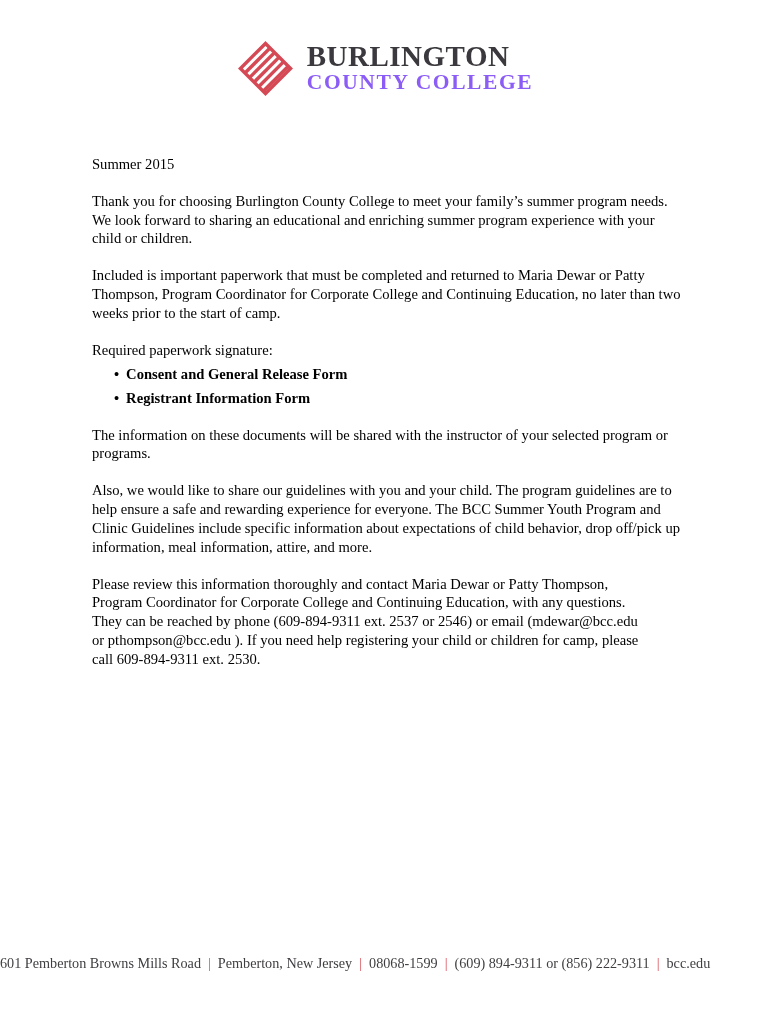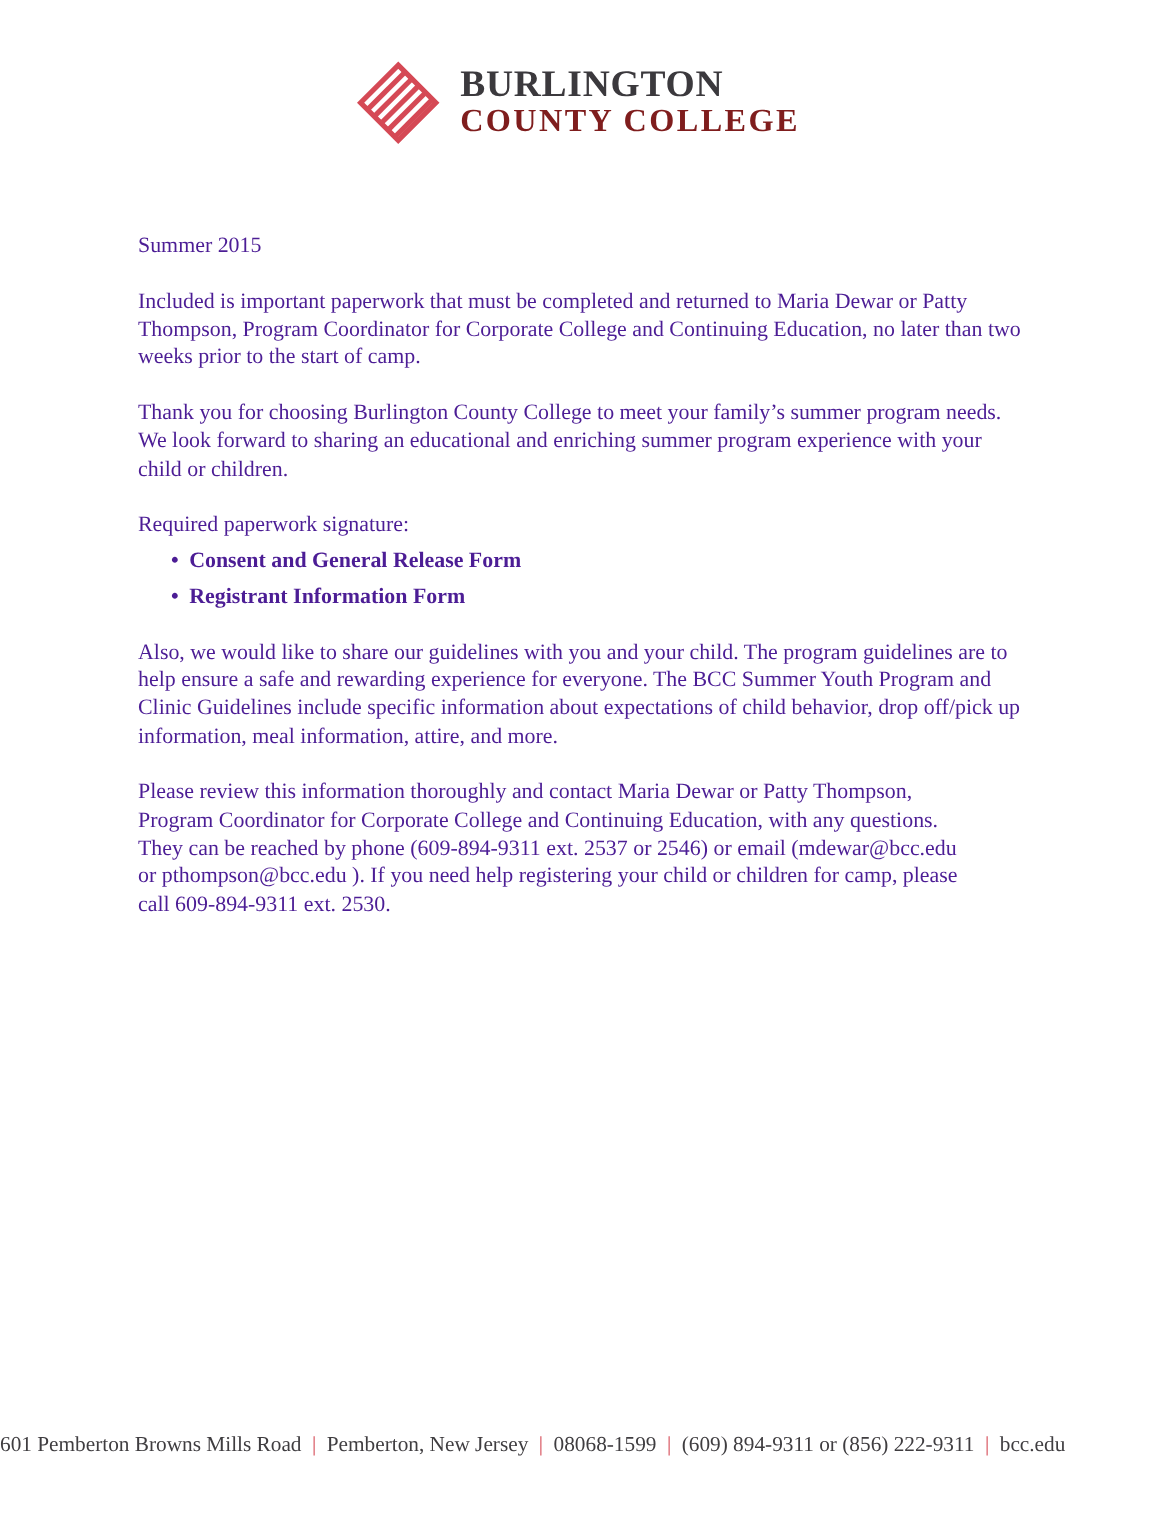--- a/index.html
+++ b/index.html
@@ -26,41 +26,41 @@
   .logo-mark {
     width: 57px;
     height: 57px;
     flex: 0 0 auto;
   }
   .logo-text {
     display: flex;
     flex-direction: column;
   }
   .logo-line1 {
-    font-size: 25px;
+    font-size: 29px;
     font-weight: bold;
     letter-spacing: 0.5px;
     color: #3b393d;
     line-height: 1.02;
     white-space: nowrap;
   }
   .logo-line2 {
     font-size: 21.5px;
     font-weight: bold;
     letter-spacing: 1.6px;
-    color: #7f1d1d;
+    color: #8b5cf6;
     line-height: 1.1;
     white-space: nowrap;
   }
   
   .letter {
     margin: 58px 84px 0 92px;
     font-size: 14.6px;
     line-height: 1.29;
-    color: #4c1d95;
+    color: #000000;
   }
   .letter p {
     margin: 0 0 18px 0;
   }
   .letter p.list-heading {
     margin-bottom: 5px;
   }
   .letter p.narrow {
     max-width: 556px;
     margin-top: 15px;
@@ -110,31 +110,32 @@
       </g>
     </svg>
     <div class="logo-text">
       <div class="logo-line1">BURLINGTON</div>
       <div class="logo-line2">COUNTY COLLEGE</div>
     </div>
   </header>
 
   <main class="letter">
     <p>Summer 2015</p>
+    <p>Thank you for choosing Burlington County College to meet your family’s summer program needs. We look forward to sharing an educational and enriching summer program experience with your child or children.</p>
     <p>Included is important paperwork that must be completed and returned to Maria Dewar or Patty Thompson, Program Coordinator for Corporate College and Continuing Education, no later than two weeks prior to the start of camp.</p>
-    <p>Thank you for choosing Burlington County College to meet your family’s summer program needs. We look forward to sharing an educational and enriching summer program experience with your child or children.</p>
     <p class="list-heading">Required paperwork signature:</p>
     <ul class="paper-list">
       <li>
         <span class="bullet">•</span><span>Consent and General Release Form</span>
       </li>
       <li>
         <span class="bullet">•</span><span>Registrant Information Form</span>
       </li>
     </ul>
+    <p>The information on these documents will be shared with the instructor of your selected program or programs.</p>
     <p>Also, we would like to share our guidelines with you and your child. The program guidelines are to help ensure a safe and rewarding experience for everyone. The BCC Summer Youth Program and Clinic Guidelines include specific information about expectations of child behavior, drop off/pick up information, meal information, attire, and more.</p>
     <p class="narrow">Please review this information thoroughly and contact Maria Dewar or Patty Thompson, Program Coordinator for Corporate College and Continuing Education, with any questions. They can be reached by phone (609-894-9311 ext. 2537 or 2546) or email (mdewar@bcc.edu or pthompson@bcc.edu ).  If you need help registering your child or children for camp, please call 609-894-9311 ext. 2530.</p>
   </main>
 
   <footer class="footer">
     <span>601 Pemberton Browns Mills Road</span><span class="sep">|</span><span>Pemberton, New Jersey</span><span class="sep">|</span><span>08068-1599</span><span class="sep">|</span><span>(609) 894-9311 or (856) 222-9311</span><span class="sep">|</span><span>bcc.edu</span>
   </footer>
 
 </div>
 

